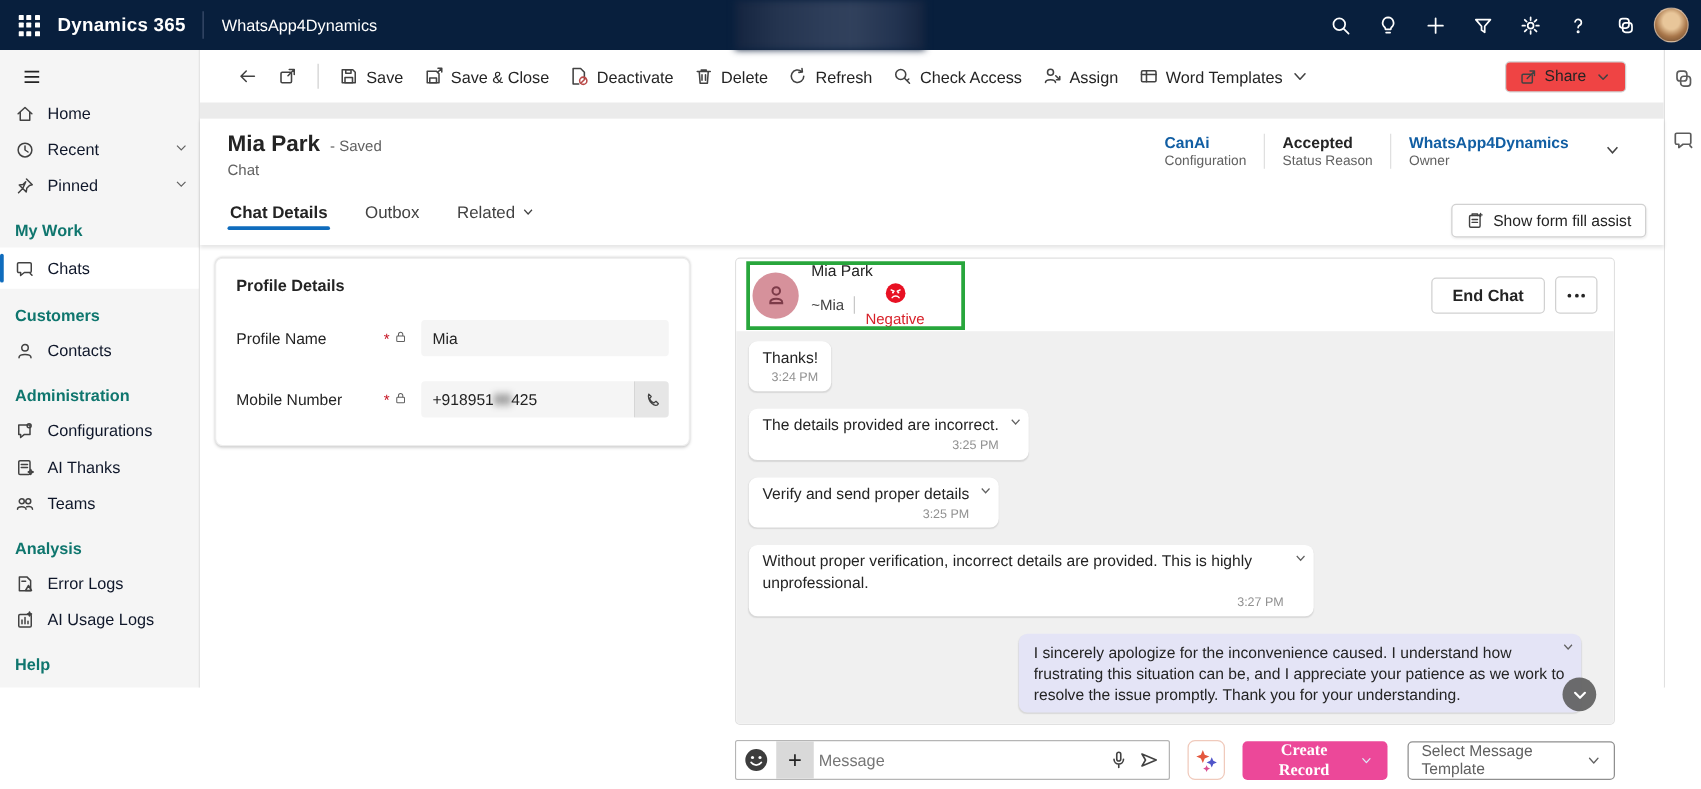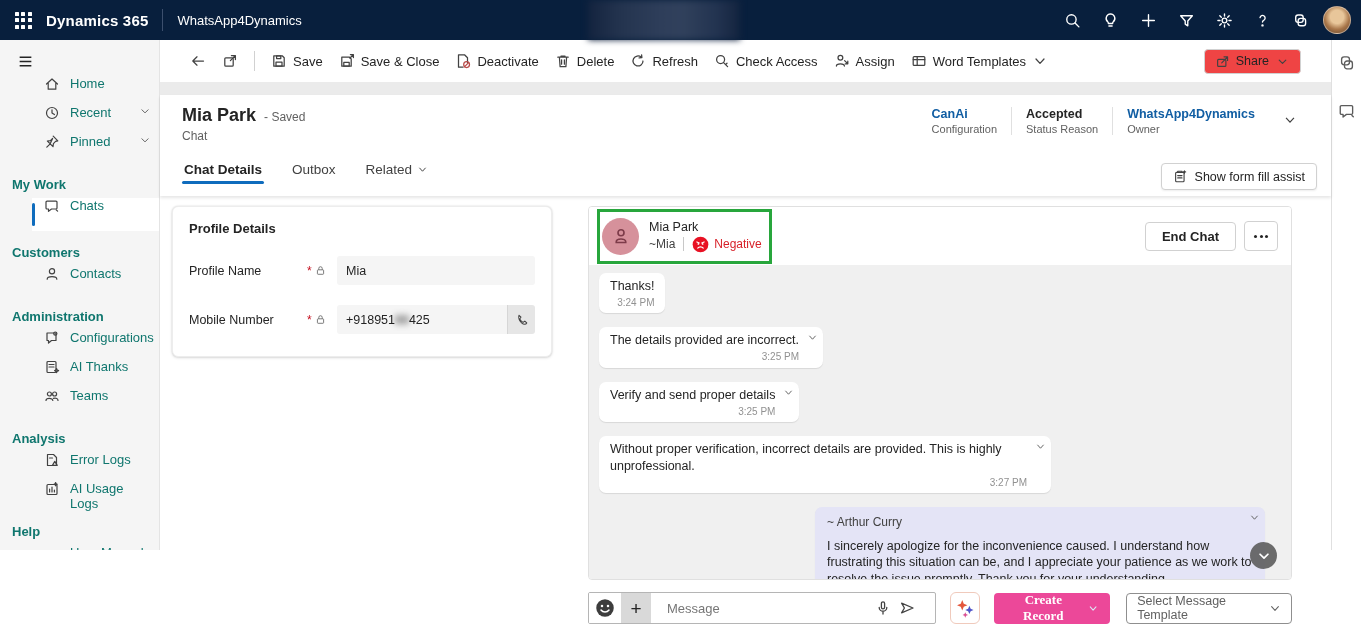--- a/index.html
+++ b/index.html
@@ -23,21 +23,21 @@
   .tb-btn svg { width:17px; height:17px; stroke:#fff; fill:none; stroke-width:1.3; stroke-linecap:round; stroke-linejoin:round; }
   .avatar-photo { width:28px; height:28px; border-radius:50%; background:radial-gradient(circle at 50% 38%, #e8c69a 0 32%, #a8764a 60%, #5f4026 100%); border:1px solid rgba(255,255,255,.4); }
 
   
   .body-row { flex:1; display:flex; min-height:0; }
 
   
   .sidebar { width:160px; background:#f5f5f5; border-right:1px solid #e4e4e4; padding-top:6px; font-size:13px; flex:0 0 160px; overflow:hidden; }
   .ham { width:34px; height:30px; margin-left:8px; display:flex; align-items:center; justify-content:center; cursor:pointer; }
   .ham svg { width:17px; height:17px; stroke:#242424; stroke-width:1.4; }
-  .side-item { position:relative; display:flex; height:29px; padding:0 8px 0 12px; cursor:pointer; color:#0f766e;margin-left:32px; }
+  .side-item { position:relative; display:flex; align-items:center; height:29px; padding:0 8px 0 12px; cursor:pointer; color:#0f172a; }
   .side-item.selected { background:#fff; height:33px; }
   .sel-bar { position:absolute; left:0; top:5px; bottom:5px; width:3px; border-radius:2px; background:#0f6cbd; }
   .side-ic { width:16px; height:16px; margin-right:10px; flex:0 0 16px; }
   .side-ic svg { width:16px; height:16px; stroke:#424242; fill:none; stroke-width:1.2; stroke-linecap:round; stroke-linejoin:round; }
   .side-chev { margin-left:auto; }
   .side-chev svg { width:12px; height:12px; stroke:#616161; fill:none; stroke-width:1.3; }
   .group-label { font-weight:bold; font-size:13px; padding:14px 12px 6px 12px; color:#0f766e; }
   .side-item.noicon { padding-left:38px; }
 
   
@@ -97,21 +97,21 @@
   .chat-col { margin-left:36px; width:704px; flex:0 0 704px; position:relative; }
   .chat-panel { position:relative; height:374px; border:1px solid #e0e0e0; border-radius:4px; background:#fff; display:flex; flex-direction:column; overflow:hidden; }
   .chat-header { height:58px; display:flex; align-items:center; padding:0 13px; background:#fff; flex:0 0 58px; }
   .c-avatar { width:37px; height:37px; border-radius:50%; background:#d6919b; display:flex; align-items:center; justify-content:center; flex:0 0 37px; }
   .c-avatar svg { width:20px; height:20px; stroke:#7d3b49; fill:none; stroke-width:1.3; }
   .c-id { margin-left:10px; }
   .c-name { font-size:12.5px; color:#242424; }
   .c-sub { display:flex; align-items:center; margin-top:2px; gap:8px; }
   .c-alias { font-size:12px; color:#424242; }
   .c-sep { width:1px; height:14px; background:#c8c8c8; }
-  .sent-badge { display:flex; align-items:center; gap:5px; }
+  .sent-badge { display:flex; align-items:center; gap:5px;flex-direction:column; }
   .sent-face { width:17px; height:17px; }
   .sent-text { font-size:12px; color:#d71f27; }
   .end-chat { margin-left:auto; border:1px solid #d1d1d1; border-radius:4px; background:#fff; padding:6px 16px; font-size:13px; font-weight:bold; color:#242424; cursor:pointer; }
   .more-btn { margin-left:8px; border:1px solid #d1d1d1; border-radius:4px; background:#fff; width:34px; height:30px; display:flex; align-items:center; justify-content:center; gap:2.5px; cursor:pointer; }
   .more-btn i { width:3px; height:3px; border-radius:50%; background:#242424; }
 
   .green-box { position:absolute; left:9px; top:3px; width:175px; height:55px; border:3px solid #28a63c; z-index:6; pointer-events:none; }
 
   .chat-messages { flex:1; background:#f0f0f0; position:relative; padding:8px 26px 8px 10px; overflow:hidden; }
   .bubble { position:relative; width:fit-content; max-width:460px; background:#fff; border-radius:7px; padding:5px 11px 4px; box-shadow:0 1px 1px rgba(0,0,0,.1); font-size:12.5px; color:#242424; line-height:1.35; margin-bottom:14px; }
@@ -122,21 +122,21 @@
   .bubble.out { background:#e4e4f6; margin-left:auto; max-width:450px; padding:7px 12px 5px; }
   .b-sender { font-size:12px; color:#424242; margin-bottom:7px; }
   .scroll-down { position:absolute; right:14px; bottom:10px; width:27px; height:27px; border-radius:50%; background:rgba(96,96,96,.92); display:flex; align-items:center; justify-content:center; cursor:pointer; z-index:7; }
   .scroll-down svg { width:14px; height:14px; stroke:#fff; fill:none; stroke-width:2; stroke-linecap:round; stroke-linejoin:round; }
 
   
   .composer { display:flex; align-items:center; margin-top:12px; height:32px; }
   .msg-group { display:flex; align-items:stretch; width:372px; height:32px; border:1px solid #b5b5b5; border-radius:2px; background:#fff; overflow:hidden; }
   .emoji-btn { width:32px; display:flex; align-items:center; justify-content:center; cursor:pointer; background:#fff; }
   .plus-btn { width:30px; display:flex; align-items:center; justify-content:center; background:#d9d9d9; cursor:pointer; font-size:19px; color:#242424; line-height:1; }
-  .msg-input { flex:1; display:flex; align-items:center; padding:0 16px; }
+  .msg-input { flex:1; display:flex; align-items:center; padding:0 4px; }
   .msg-input input { flex:1; border:none; outline:none; font-size:13px; color:#242424; font-family:"Liberation Sans",sans-serif; background:transparent; }
   .msg-input input::placeholder { color:#767676; }
   .in-ic { width:24px; display:flex; align-items:center; justify-content:center; cursor:pointer; }
   .in-ic svg { width:16px; height:16px; stroke:#424242; fill:none; stroke-width:1.3; stroke-linecap:round; stroke-linejoin:round; }
   .ai-btn { width:32px; height:32px; margin-left:14px; border-radius:6px; border:1px solid #f0cabc; background:#fff; display:flex; align-items:center; justify-content:center; cursor:pointer; }
   .create-record { margin-left:14px; height:31px; background:#ec4899; border:none; border-radius:4px; color:#fff; font-weight:bold; font-size:13px; padding:0 12px; display:flex; align-items:center; gap:7px; cursor:pointer; font-family:Liberation Serif, serif; }
   .create-record svg { width:11px; height:11px; stroke:#dce9f7; fill:none; stroke-width:1.6; stroke-linecap:round; stroke-linejoin:round; }
   .tpl-select { margin-left:16px; height:31px; width:176px; border:1px solid #8f8f8f; border-radius:4px; background:#fff; display:flex; align-items:center; padding:0 10px; font-size:12.5px; color:#616161; cursor:pointer; justify-content:space-between; }
   .tpl-select svg { width:13px; height:13px; stroke:#616161; fill:none; stroke-width:1.4; stroke-linecap:round; stroke-linejoin:round; }
 
@@ -555,21 +555,20 @@
                 <span class="b-time">3:25 PM</span>
               </div>
               <div class="bubble has-chev" style="max-width:452px">
                 <span>Without proper verification, incorrect details are provided. This is highly unprofessional.</span>
                 <span class="b-chev"><svg viewBox="0 0 16 16">
                       <path d="M3.5 5.5 L8 10.5 12.5 5.5"></path>
                     </svg></span>
                 <span class="b-time">3:27 PM</span>
               </div>
               <div class="bubble out has-chev">
-                <div class="b-sender">~ Arthur Curry</div>
                 <span>I sincerely apologize for the inconvenience caused. I understand how frustrating this situation can be, and I appreciate your patience as we work to resolve the issue promptly. Thank you for your understanding.</span>
                 <span class="b-chev"><svg viewBox="0 0 16 16">
                       <path d="M3.5 5.5 L8 10.5 12.5 5.5"></path>
                     </svg></span>
                 
               </div>
               <div class="scroll-down">
                 <svg viewBox="0 0 16 16">
                     <path d="M3.5 6 L8 10.5 12.5 6"></path>
                   </svg>

